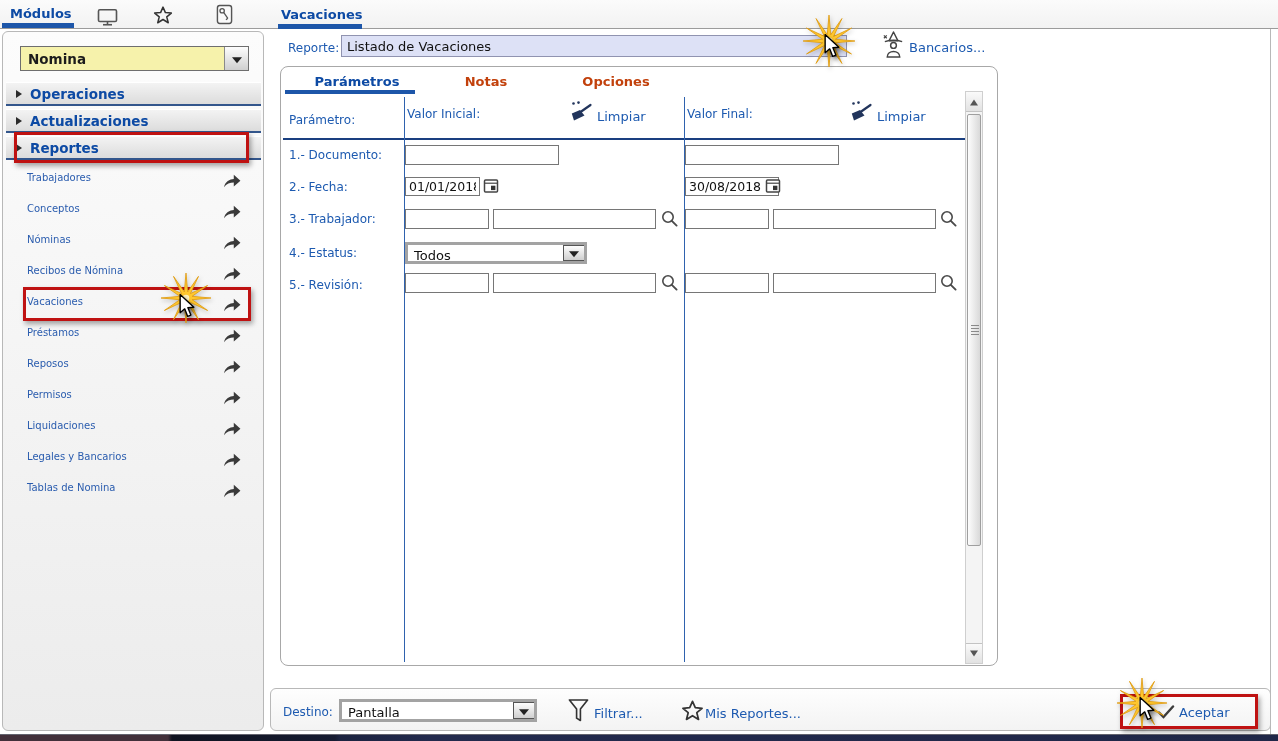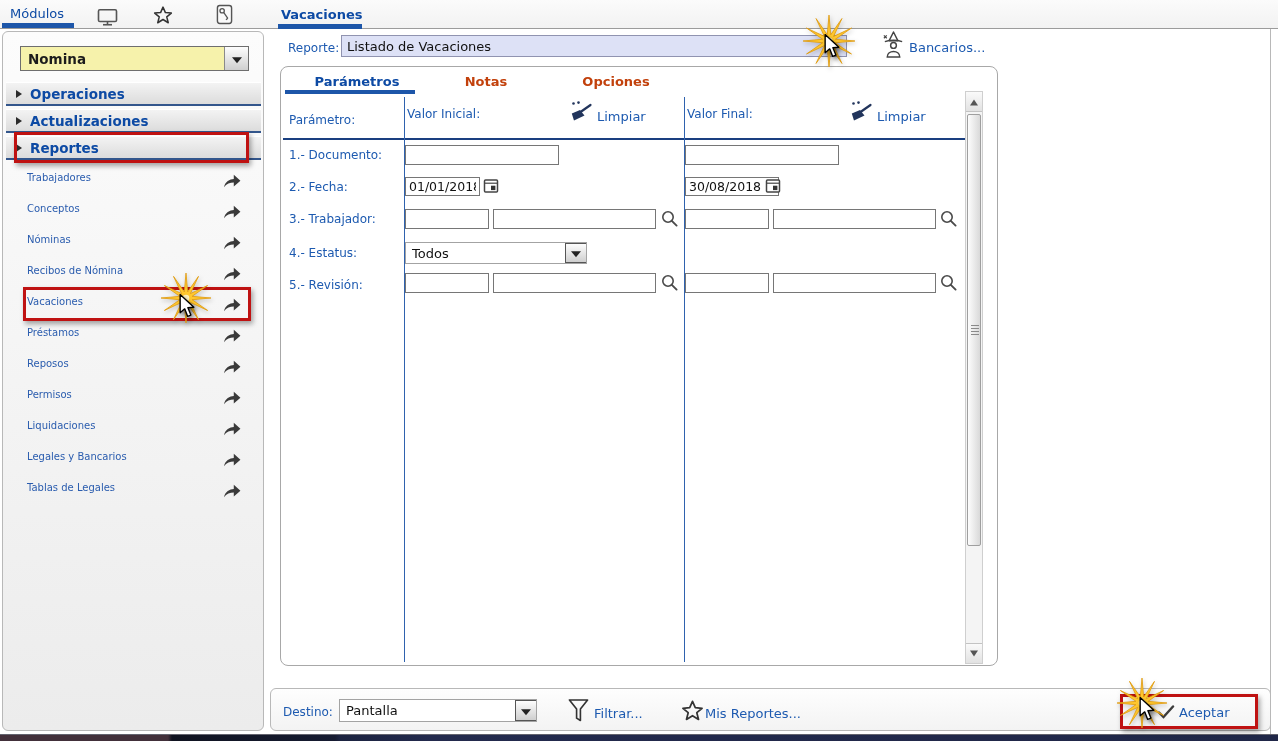--- a/index.html
+++ b/index.html
@@ -2,21 +2,21 @@
 <html><head>
 <meta charset="utf-8">
 <style>
   * { box-sizing: border-box; margin: 0; padding: 0; }
   body { background: #ffffff; font-family: "DejaVu Sans", "Liberation Sans", sans-serif; }
   #app { position: relative; width: 1278px; height: 741px; background: #fff; overflow: hidden; }
 
   
   #topbar { position: absolute; left: 0; top: 0; width: 1278px; height: 29px;
             background: linear-gradient(#fbfbfb,#f2f2f2); border-bottom: 1px solid #9b9b9b; }
-  .modules-tab-label { position: absolute; left: 10px; top: 6px; font-size: 13px; font-weight: normal; color: #0d4aa4; }
+  .modules-tab-label { position: absolute; left: 10px; top: 6px; font-size: 13px; font-weight: bold; color: #0d4aa4; }
   .modules-underline { position: absolute; left: 2px; top: 23px; width: 72px; height: 5px; background: #1d56a9; }
   .tb-icon { position: absolute; top: 5px; cursor: pointer; }
 
   
   #sidebar { position: absolute; left: 2px; top: 31px; width: 262px; height: 700px;
              border: 1px solid #b8b8b8; border-radius: 6px;
              background: linear-gradient(180deg,#fcfcfc,#ececec); }
   .module-combo { position: absolute; left: 17px; top: 14px; width: 229px; height: 25px;
                   border: 1px solid #6e6e6e; background: #f6f2ab; }
   .module-combo .combo-text { position: absolute; left: 7px; top: 4px; font-size: 13.5px; font-weight: bold; color: #1c1c1c; }
@@ -54,21 +54,21 @@
   .ptab.inactive { color: #c2410c; }
   .ptab-underline { position: absolute; left: 4px; top: 23px; width: 130px; height: 4px; background: #1d56a9; }
   .grid-header { position: absolute; font-size: 12px; color: #1d5ab0; }
   .navy-line { position: absolute; left: 2px; top: 71px; width: 682px; height: 2px; background: #1a3f80; }
   .vline { position: absolute; top: 30px; width: 1px; height: 565px; background: #2f62ae; }
   .row-label { position: absolute; left: 8px; font-size: 12px; color: #1d5ab0; }
   .p-input { position: absolute; height: 20px; border: 1px solid #767676; background: #fff;
              font-size: 12.5px; color: #111; padding: 0 3px;
              font-family: "DejaVu Sans", "Liberation Sans", sans-serif; }
   .icon-abs { position: absolute; cursor: pointer; }
-  .fake-select { position: absolute; height: 22px; border: 1px solid #a3a3a3; background: #fff; cursor: pointer; text-align: center; }
+  .fake-select { position: absolute; height: 22px; border: 3px solid #a3a3a3; background: #fff; cursor: pointer; text-align: center; }
   .fake-select .sel-text { position: absolute; left: 6px; top: 3px; font-size: 13px; color: #111; }
   .fake-select .combo-btn { width: 21px; border: 1px solid #555; border-right: none; }
 
   
   #vscroll { position: absolute; left: 684px; top: 24px; width: 18px; height: 573px;
              background: #f4f4f4; border: 1px solid #cfcfcf; }
   .scroll-btn { position: absolute; left: 0; width: 16px; height: 20px; background: linear-gradient(#fafafa,#e2e2e2); }
   .scroll-btn.up { top: 0; border-bottom: 1px solid #c3c3c3; }
   .scroll-btn.down { bottom: 0; border-top: 1px solid #c3c3c3; }
   .scroll-btn:after { content:""; position: absolute; left: 50%; top: 50%; }
@@ -257,21 +257,21 @@
           <use href="#i-share"></use>
         </svg>
     </div>
     <div class="sb-item" style="top:416px">
       <span class="sb-item-label">Legales y Bancarios</span>
       <svg class="share-icon">
           <use href="#i-share"></use>
         </svg>
     </div>
     <div class="sb-item" style="top:447px">
-      <span class="sb-item-label">Tablas de Legales</span>
+      <span class="sb-item-label">Tablas de Nomina</span>
       <svg class="share-icon">
           <use href="#i-share"></use>
         </svg>
     </div>
   </div>
 
   <span class="main-tab-label">Vacaciones</span>
   <div class="main-tab-underline"></div>
 
   <span class="report-label">Reporte:</span>

